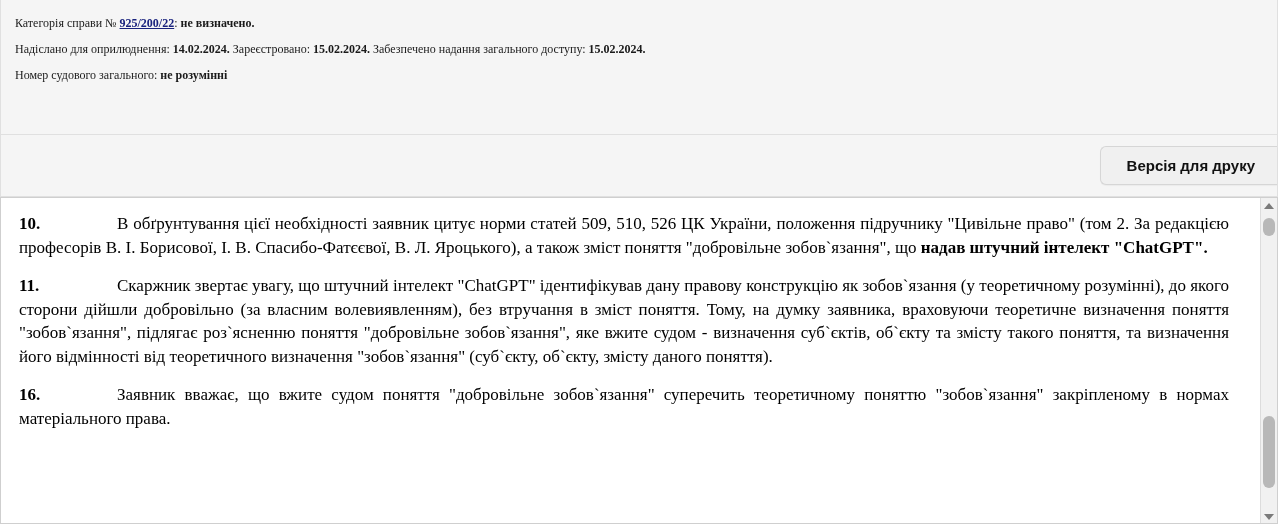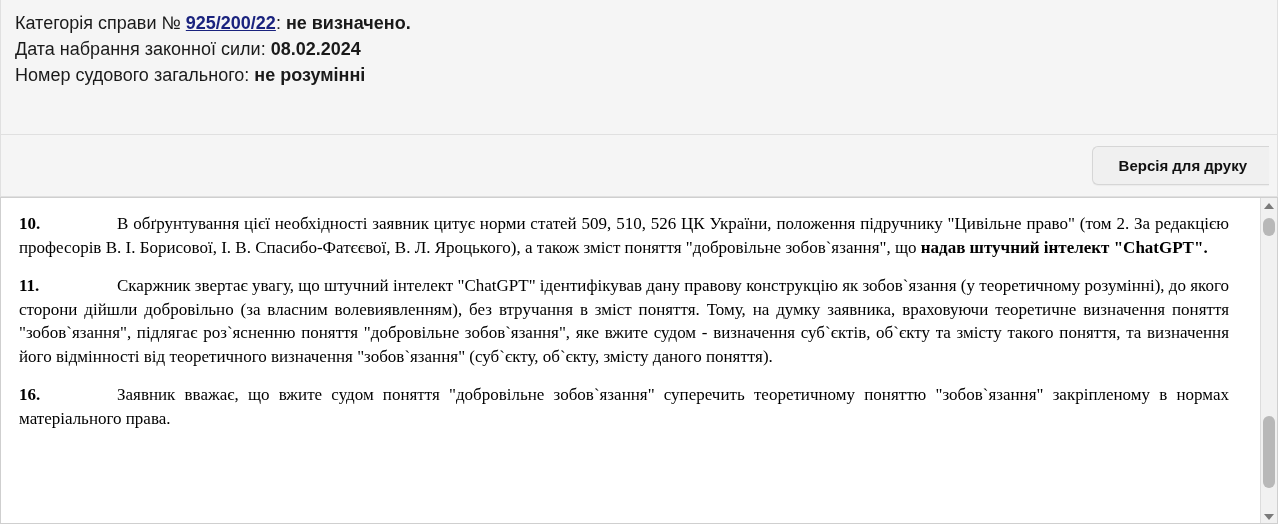--- a/index.html
+++ b/index.html
@@ -24,22 +24,22 @@
     background: #f5f5f5;
     border: 1px solid #e0e0e0;
     border-top: none;
     padding: 10px 14px 12px 14px;
     box-sizing: border-box;
     width: 1278px;
     height: 135px;
   }
 
   .meta-line {
-    font-family: Liberation Sans, sans-serif;
-    font-size: 18px;
+    font-family: Liberation Serif, serif;
+    font-size: 12px;
     color: #1a1a1a;
     line-height: 26px;
     white-space: nowrap;
   }
   .meta-line b { font-weight: bold; }
 
   .case-link {
     color: #1a237e;
     text-decoration: underline;
     font-weight: bold;
@@ -52,21 +52,21 @@
     height: 62px;
     background: #f5f5f5;
     border-left: 1px solid #e0e0e0;
     border-right: 1px solid #e0e0e0;
     border-bottom: 1px solid #e0e0e0;
     box-sizing: border-box;
   }
 
   .print-btn {
     position: absolute;
-    right: 8px;
+    right: 0px;
     top: 11px;
     background: #f0f0f0;
     border: 1px solid #d6d6d6;
     border-right: none;
     border-radius: 6px 0 0 6px;
     padding: 10px 22px 10px 26px;
     font-family: "Liberation Sans", sans-serif;
     font-size: 15px;
     font-weight: bold;
     color: #111111;
@@ -156,24 +156,24 @@
 <body>
 
 <div class="page">
 
   <div class="meta-block">
 
     <div class="meta-line">
       <span>Категорія справи № </span><a class="case-link">925/200/22</a><span>: </span><b>не визначено.</b>
     </div>
 
-
     <div class="meta-line">
-      <span>Дата набрання законної сили: </span><b>08.02.2024</b>
-    </div>
+      <span>Надіслано для оприлюднення: </span><b>14.02.2024.</b><span> Зареєстровано: </span><b>15.02.2024.</b><span> Забезпечено надання загального доступу: </span><b>15.02.2024.</b>
+    </div>
+
 
     <div class="meta-line">
       <span>Номер судового загального: </span><b>не розумінні</b>
     </div>
 
   </div>
 
   <div class="print-row">
     <div class="print-btn">Версія для друку</div>
   </div>

